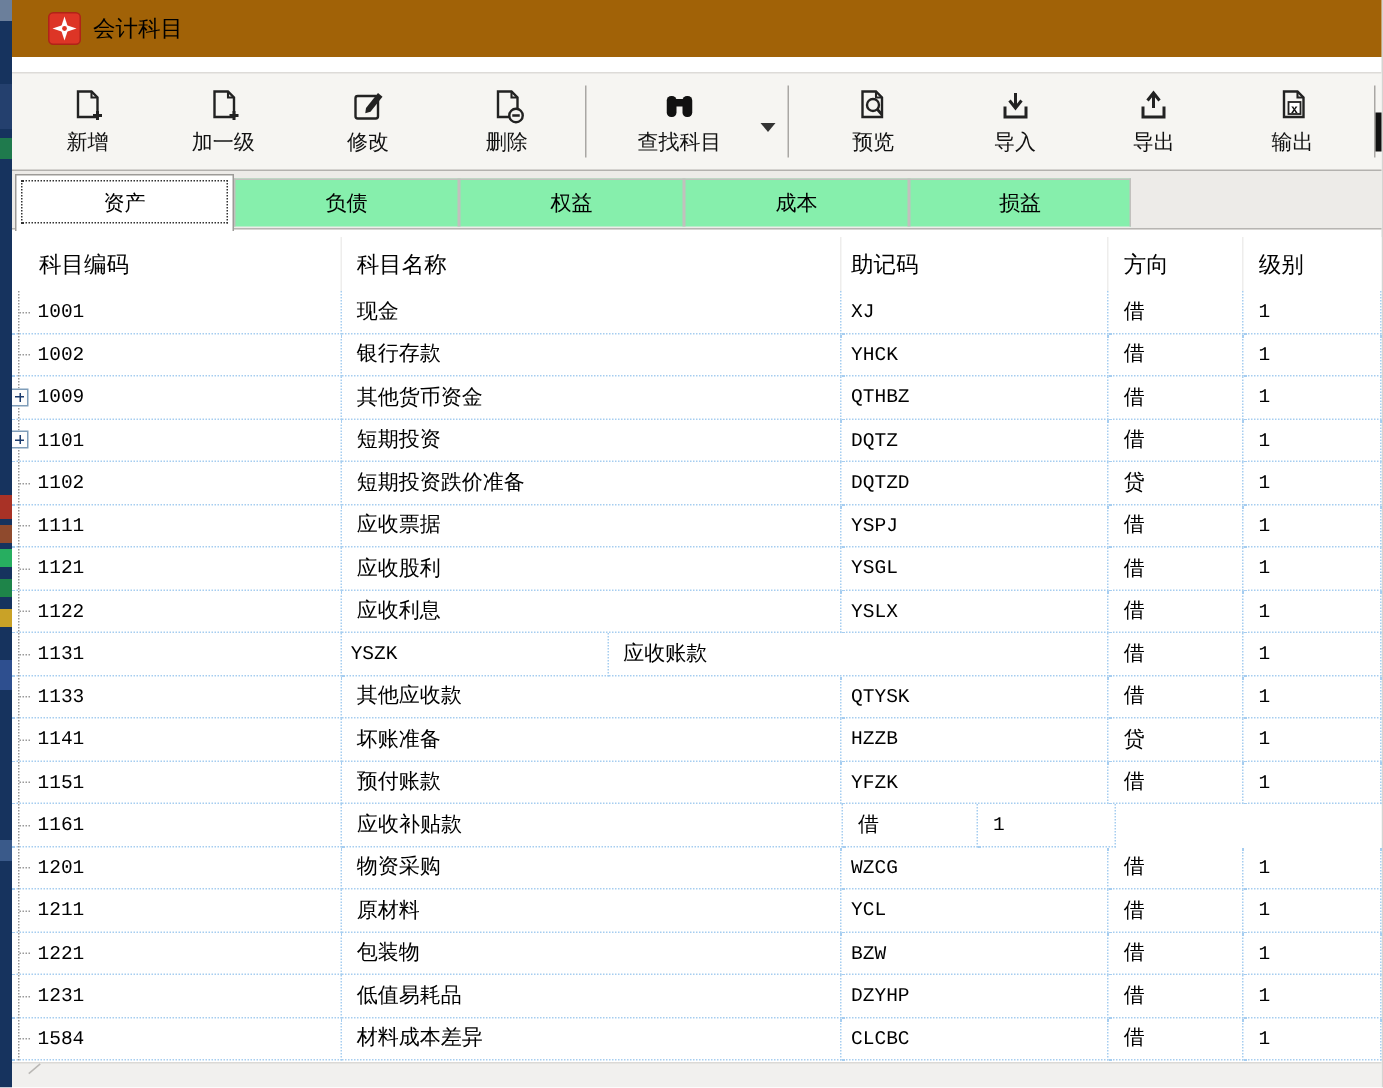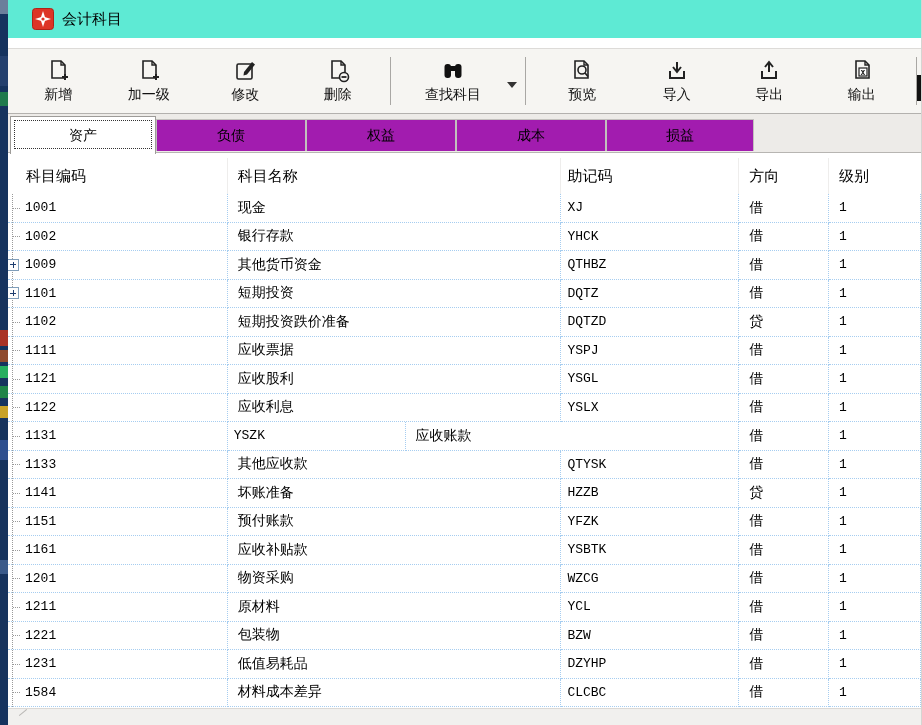--- a/index.html
+++ b/index.html
@@ -9,21 +9,21 @@
 
   
   #left-strip { position:absolute; left:0; top:0; width:8px; height:725px; background:#16335e; }
   #left-strip .frag { position:absolute; left:0; width:8px; }
 
   
   #win { position:absolute; left:8px; top:0; width:914px; height:725px; background:#fff;
          border-right:1px solid #d6d4d1; }
 
   
-  #titlebar { position:absolute; left:0; top:0; width:100%; height:38px; background:#5eead4;
+  #titlebar { position:absolute; left:0; top:0; width:100%; height:38px; background:#a16207;
               display:flex; align-items:center; }
   #app-icon { width:22px; height:22px; margin-left:24px; }
   #title-text { margin-left:8px; font-size:15px; color:#000; }
 
   
   #toolbar { position:absolute; left:0; top:48px; width:100%; height:66px;
              background:#f6f5f2; border-top:1px solid #dddbd8; border-bottom:1px solid #b3b1ae;
              display:flex; align-items:center; }
   .tbtn { width:86px; height:60px; display:flex; flex-direction:column; align-items:center;
           justify-content:center; cursor:default; }
@@ -31,21 +31,21 @@
   .tbtn .lbl { font-size:14px; color:#111; margin-top:2px; white-space:nowrap; }
   .tb-sep { width:1px; height:48px; background:#a9a7a4; margin:0 4px; }
   .dd-wrap { display:flex; align-items:center; }
   .dd-arrow { width:0; height:0; border-left:5px solid transparent; border-right:5px solid transparent;
               border-top:6px solid #333; margin-left:6px; margin-top:8px; }
   #toolbar-sliver { position:absolute; right:0; top:26px; width:4px; height:26px; background:#111; }
 
   
   #tabstrip { position:absolute; left:0; top:114px; width:100%; height:39px; background:#edebe8;
               border-bottom:1px solid #b7b5b2; }
-  .tab { position:absolute; top:5px; height:32px; background:#a21caf;
+  .tab { position:absolute; top:5px; height:32px; background:#86efac;
          border:1px solid #c2c0bd; border-bottom:none;
          display:flex; align-items:center; justify-content:center;
          font-size:14px; color:#000; cursor:default; }
   .tab.active { top:2px; height:38px; background:#fff; border-color:#9d9b98; z-index:2; }
   .tab.active .focus-ring { position:absolute; left:3px; top:3px; right:3px; bottom:5px;
          border:1px dotted #333; pointer-events:none; }
 
   
   #thead { position:absolute; left:0; top:158px; width:100%; height:36px; background:#fff;
            display:flex; font-size:15px; color:#000; }
@@ -401,21 +401,20 @@
 
   <div class="row">
     <div class="cell c1">
       <span class="tree-marker">
 
         <span class="leaf-dash"></span>
       </span>
       <span class="code mono">1161</span>
     </div>
     <div class="cell c2">应收补贴款</div>
-    <div class="cell c3 mono">YSBTK</div>
     <div class="cell c4">借</div>
     <div class="cell c5 mono">1</div>
   </div>
 
   <div class="row">
     <div class="cell c1">
       <span class="tree-marker">
 
         <span class="leaf-dash"></span>
       </span>

